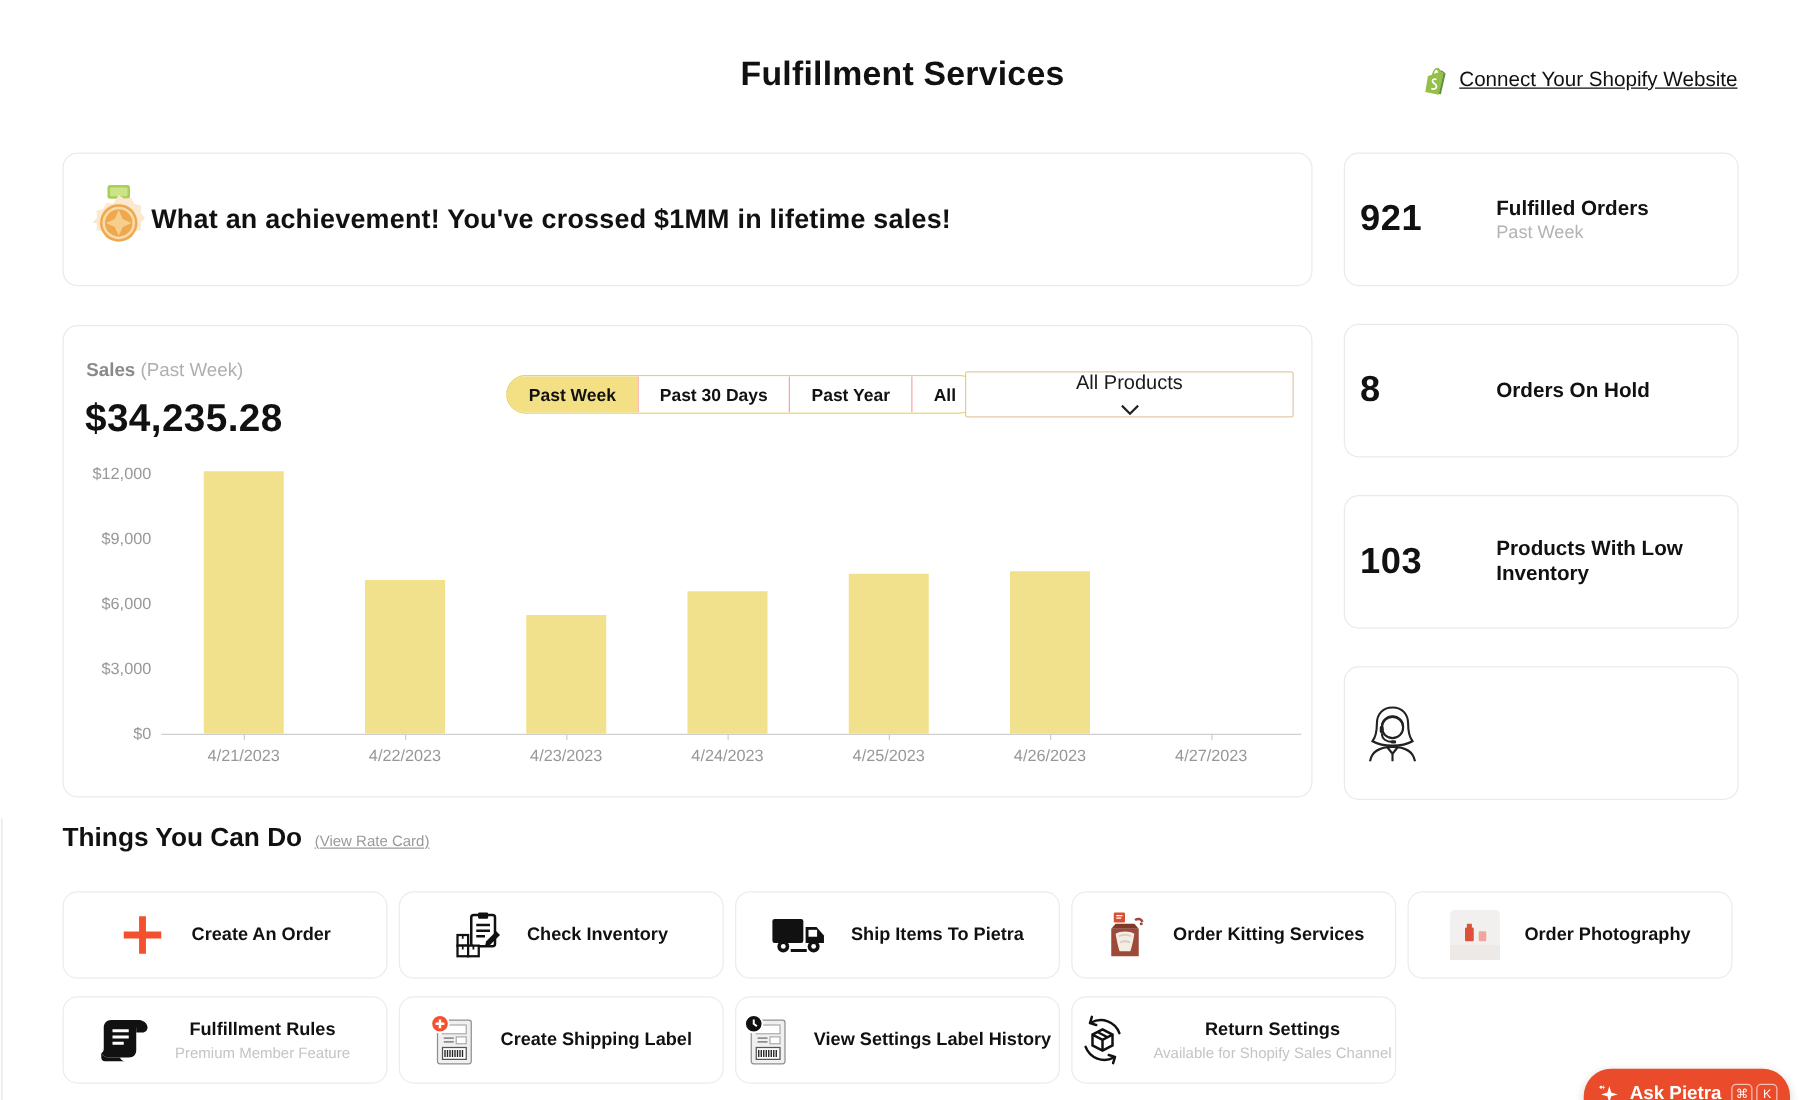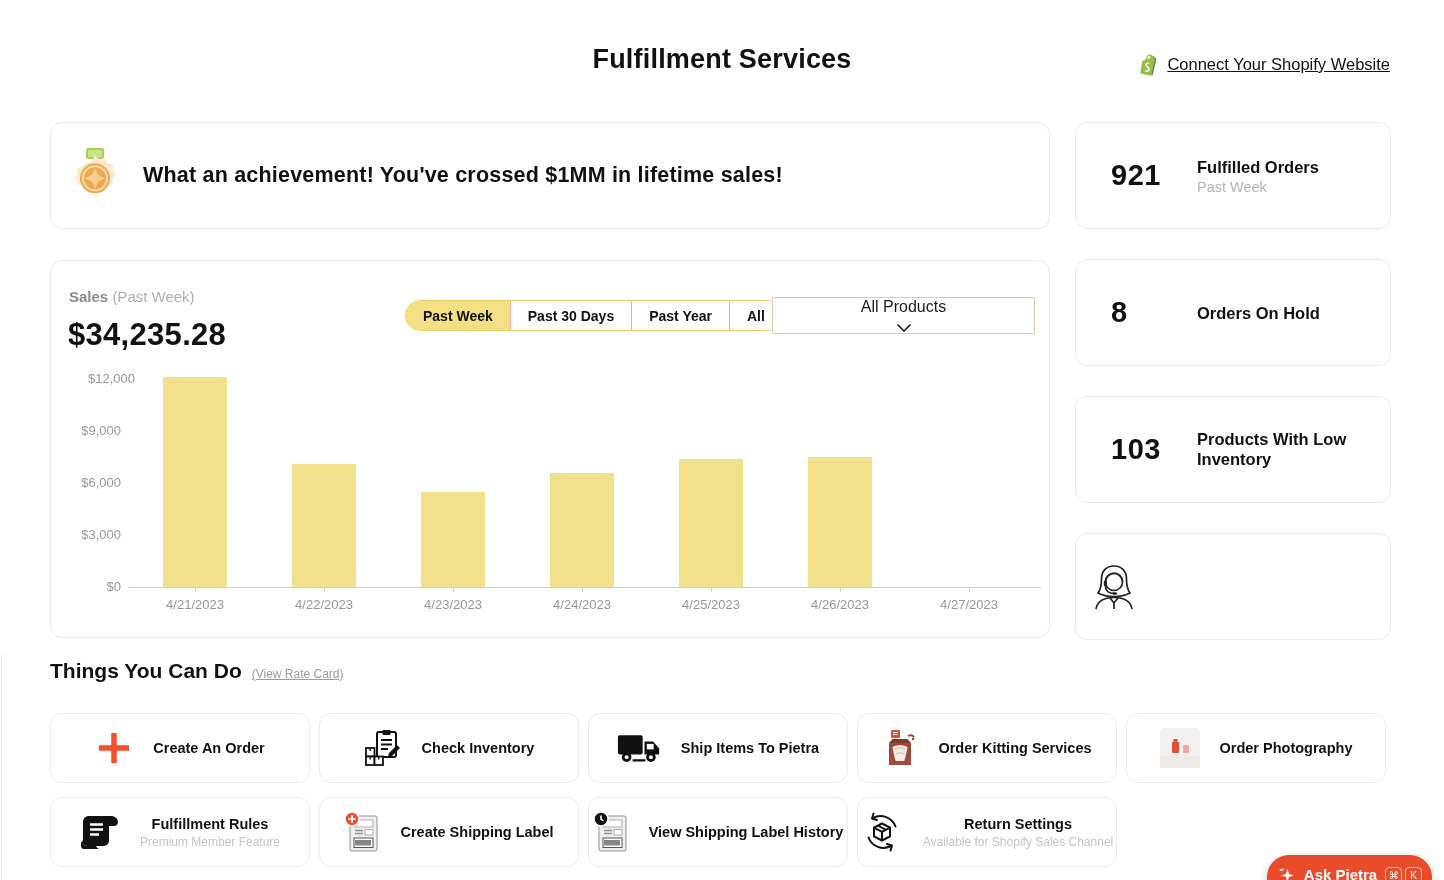--- a/index.html
+++ b/index.html
@@ -12,21 +12,21 @@
     font-size:27px; font-weight:800; letter-spacing:.2px; }
   .shopify-link { position:absolute; top:53px; right:54px; display:flex; align-items:center; gap:8px; cursor:pointer; }
   .shopify-link .txt { font-size:16.5px; font-weight:500; text-decoration:underline; color:#111; }
 
   
   .card { position:absolute; background:#fff; border:1px solid #EAEAEA; border-radius:12px; }
 
   
   #achievement { left:50px; top:122px; width:1000px; height:107px; display:flex; align-items:center; }
   #achievement .medal { width:52px; height:56px; margin-left:18px; flex:0 0 auto; }
-  #achievement .msg { margin-left:22px; font-size:21.5px; font-weight:800; letter-spacing:.2px; }
+  #achievement .msg { font-size:21.5px; font-weight:800; letter-spacing:.2px; }
 
   
   #sales-card { left:50px; top:260px; width:1000px; height:378px; }
   .sales-label { position:absolute; left:18px; top:27px; font-size:15px; }
   .sales-label b { color:#8A8A8A; font-weight:700; }
   .sales-label span.sub { color:#AFAFAF; font-weight:400; }
   .sales-total { position:absolute; left:17px; top:56px; font-size:31px; font-weight:800; letter-spacing:.3px; }
 
   
   #range-tabs { position:absolute; left:354px; top:39px; height:31px; display:flex;
@@ -44,21 +44,21 @@
 
   
   .ytick { position:absolute; width:62px; text-align:right; font-size:13px; color:#979797; }
   .xtick { position:absolute; width:100px; text-align:center; font-size:13px; color:#979797; }
   .axis-line { position:absolute; left:78px; top:326px; width:912px; height:1px; background:#CFCFCF; }
   .tick-mark { position:absolute; width:1px; height:5px; top:326px; background:#CFCFCF; }
   .bar { position:absolute; width:64px; background:#F2E18C; }
 
   
   .stat-card { left:1075px; width:316px; height:107px; }
-  .stat-value { position:absolute; left:35px; top:0; height:100%; display:flex; align-items:center;
+  .stat-value { position:absolute; left:12px; top:0; height:100%; display:flex; align-items:center;
     font-size:29px; font-weight:800; letter-spacing:.5px; }
   .stat-icon { position:absolute; left:15px; top:0; height:100%; display:flex; align-items:center; }
   .stat-text { position:absolute; left:121px; top:50%; transform:translateY(-50%); width:178px; }
   .stat-label { font-size:16.5px; font-weight:800; line-height:1.25; }
   .stat-sub { font-size:14.5px; color:#B3B3B3; margin-top:2px; }
 
   
   #things-head { position:absolute; left:50px; top:659px; display:flex; align-items:baseline; gap:10px; }
   #things-title { font-size:21px; font-weight:800; }
   #rate-card-link { font-size:12px; color:#9A9A9A; text-decoration:underline; cursor:pointer; }
@@ -138,21 +138,21 @@
           </svg>
         </span>
     </div>
 
     <div id="chart">
         <div class="axis-line"></div>
         <div class="ytick" style="left:8px;top:318px">$0</div>
         <div class="ytick" style="left:8px;top:266px">$3,000</div>
         <div class="ytick" style="left:8px;top:214px">$6,000</div>
         <div class="ytick" style="left:8px;top:162px">$9,000</div>
-        <div class="ytick" style="left:22px;top:110px">$12,000</div>
+        <div class="ytick" style="left:8px;top:110px">$12,000</div>
         <div class="bar" style="left:112px;top:116px;height:210px;background:#F2E18C"></div>
         <div class="tick-mark" style="left:144px"></div>
         <div class="xtick" style="left:94px;top:336px">4/21/2023</div>
         <div class="bar" style="left:241px;top:203px;height:123px;background:#F2E18C"></div>
         <div class="tick-mark" style="left:273px"></div>
         <div class="xtick" style="left:223px;top:336px">4/22/2023</div>
         <div class="bar" style="left:370px;top:231px;height:95px;background:#F2E18C"></div>
         <div class="tick-mark" style="left:402px"></div>
         <div class="xtick" style="left:352px;top:336px">4/23/2023</div>
         <div class="bar" style="left:499px;top:212px;height:114px;background:#F2E18C"></div>
@@ -332,21 +332,21 @@
             <rect x="10" y="9" width="19" height="7" fill="#fff" stroke="#ADADAD"></rect>
             <path d="M11 19.5h8M11 22.5h8" stroke="#8F8F8F" stroke-width="1.4"></path>
             <rect x="21" y="18.5" width="8" height="5.5" fill="#fff" stroke="#ADADAD"></rect>
             <rect x="10" y="27" width="19" height="9.5" fill="#fff" stroke="#555"></rect>
             <path d="M12 29v5.5M14 29v5.5M16 29v5.5M18 29v5.5M20 29v5.5M22 29v5.5M24 29v5.5M26 29v5.5" stroke="#222" stroke-width="1.1"></path>
             <circle cx="8" cy="8" r="7" fill="#111" stroke="#fff" stroke-width="1.5"></circle>
             <path d="M8 4.5V8l2.5 2" stroke="#fff" stroke-width="1.6" fill="none"></path>
           </svg>
         </span>
     <span class="action-txt">
-      <span class="action-label">View Shipping Label History</span>
+      <span class="action-label">View Settings Label History</span>
       
     </span>
       </div>
       <div class="action-card" style="left: 857px; top: 797px;">
         <span class="ic">
           <svg width="42" height="42" viewBox="0 0 42 42" fill="none" stroke="#111" stroke-width="2">
             <path d="M21 12.5l8 4.2v8.6l-8 4.2-8-4.2v-8.6z"></path>
             <path d="M13 16.7l8 4.2 8-4.2M21 20.9v8.6M17 14.6l8 4.2"></path>
             <path d="M34.5 15.5A16 16 0 0 0 12 7" stroke-linecap="round"></path>
             <path d="M12.5 2.5L11 7.5l5 1.5" stroke-linecap="round" stroke-linejoin="round"></path>

